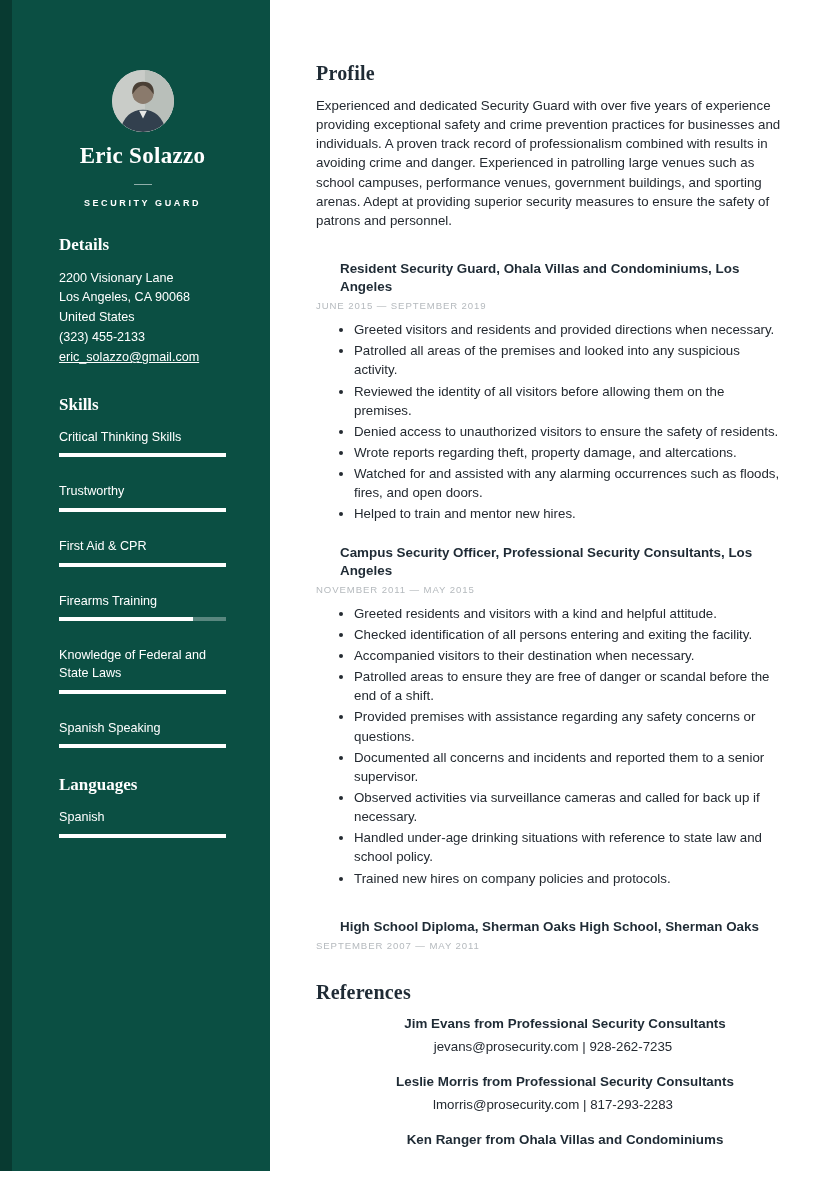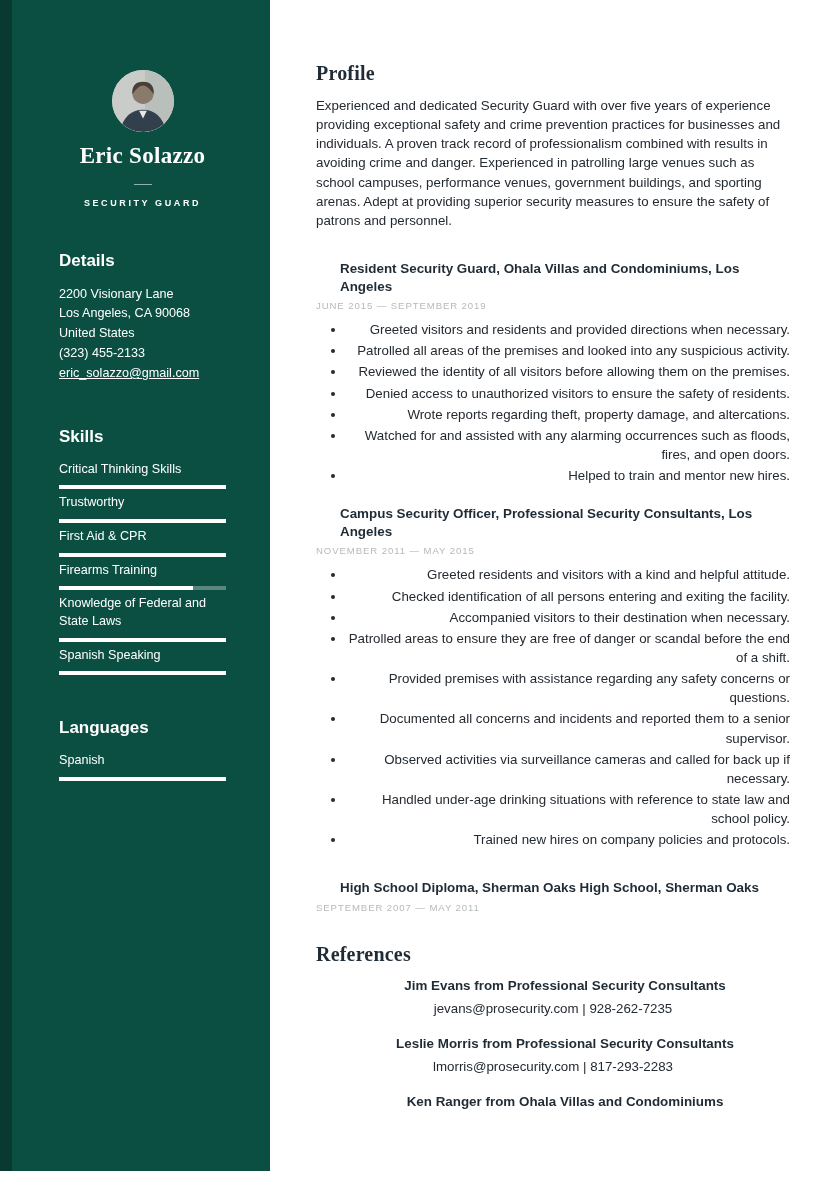--- a/index.html
+++ b/index.html
@@ -32,29 +32,29 @@
     font-size: 23px; letter-spacing: 0.3px; line-height: 1.2; color: #ffffff;
   }
   .name-divider {
     width: 18px; height: 0; border-top: 1px solid rgba(255,255,255,0.55);
     margin: 14px auto 13px;
   }
   .role-label {
     font-size: 9px; font-weight: 700; letter-spacing: 2.6px; color: #ffffff;
   }
   .side-heading {
-    font-family: Liberation Sans, sans-serif; font-weight: 700;
-    font-size: 17px; color: #ffffff; margin-top: 43px; margin-bottom: 14px;
+    font-family: Liberation Serif, serif; font-weight: 700;
+    font-size: 17px; color: #ffffff; margin-top: 27px; margin-bottom: 14px;
   }
   .contact-line { font-size: 12.6px; line-height: 1.56; color: #ffffff; }
   .email-link {
     display: inline-block; margin-top: 1px; font-size: 12.6px; line-height: 1.56;
     color: #ffffff; text-decoration: underline; cursor: pointer;
   }
-  .skill { margin-bottom: 5px; }
+  .skill { margin-bottom: 26px; }
   .skill-label { font-size: 12.6px; line-height: 1.4; margin-bottom: 7px; }
   .skill-bar { width: 100%; height: 4px; background: rgba(255,255,255,0.32); }
   .skill-fill { height: 100%; background: #ffffff; }
 
   
   .main {
     margin-left: 270px; padding: 62px 50px 40px 46px;
   }
   .section { margin-bottom: 30px; }
   .section-heading {
@@ -64,21 +64,21 @@
   .body-text { font-size: 13.3px; line-height: 1.44; color: #242a31; }
   .entry-title {
     font-size: 13.4px; font-weight: 700; color: #1f2b35; line-height: 1.35; padding-left: 24px;
   }
   .date-line {
     font-size: 9.6px; letter-spacing: 0.9px; color: #b5babe;
     margin: 4px 0 9px;
   }
   .job { margin-bottom: 20px; }
   .job:last-child { margin-bottom: 0; }
-  .job ul { margin: 0; padding-left: 30px; text-align: right; }
+  .job ul { margin: 8px; padding-left: 30px; }
   .job li { font-size: 13.3px; line-height: 1.44; margin-bottom: 2px; }
   .edu-entry { margin-bottom: 23px; }
   .edu-entry:last-child { margin-bottom: 0; }
   .edu-entry .date-line { margin-bottom: 0; }
   .ref-entry { margin-bottom: 19px; text-align: center; }
   .ref-entry:last-child { margin-bottom: 0; }
   .ref-contact { font-size: 13.3px; color: #242a31; margin-top: 6px; }
   .ref-contact:empty { display: none; margin: 0; }
 </style>
 </head>

